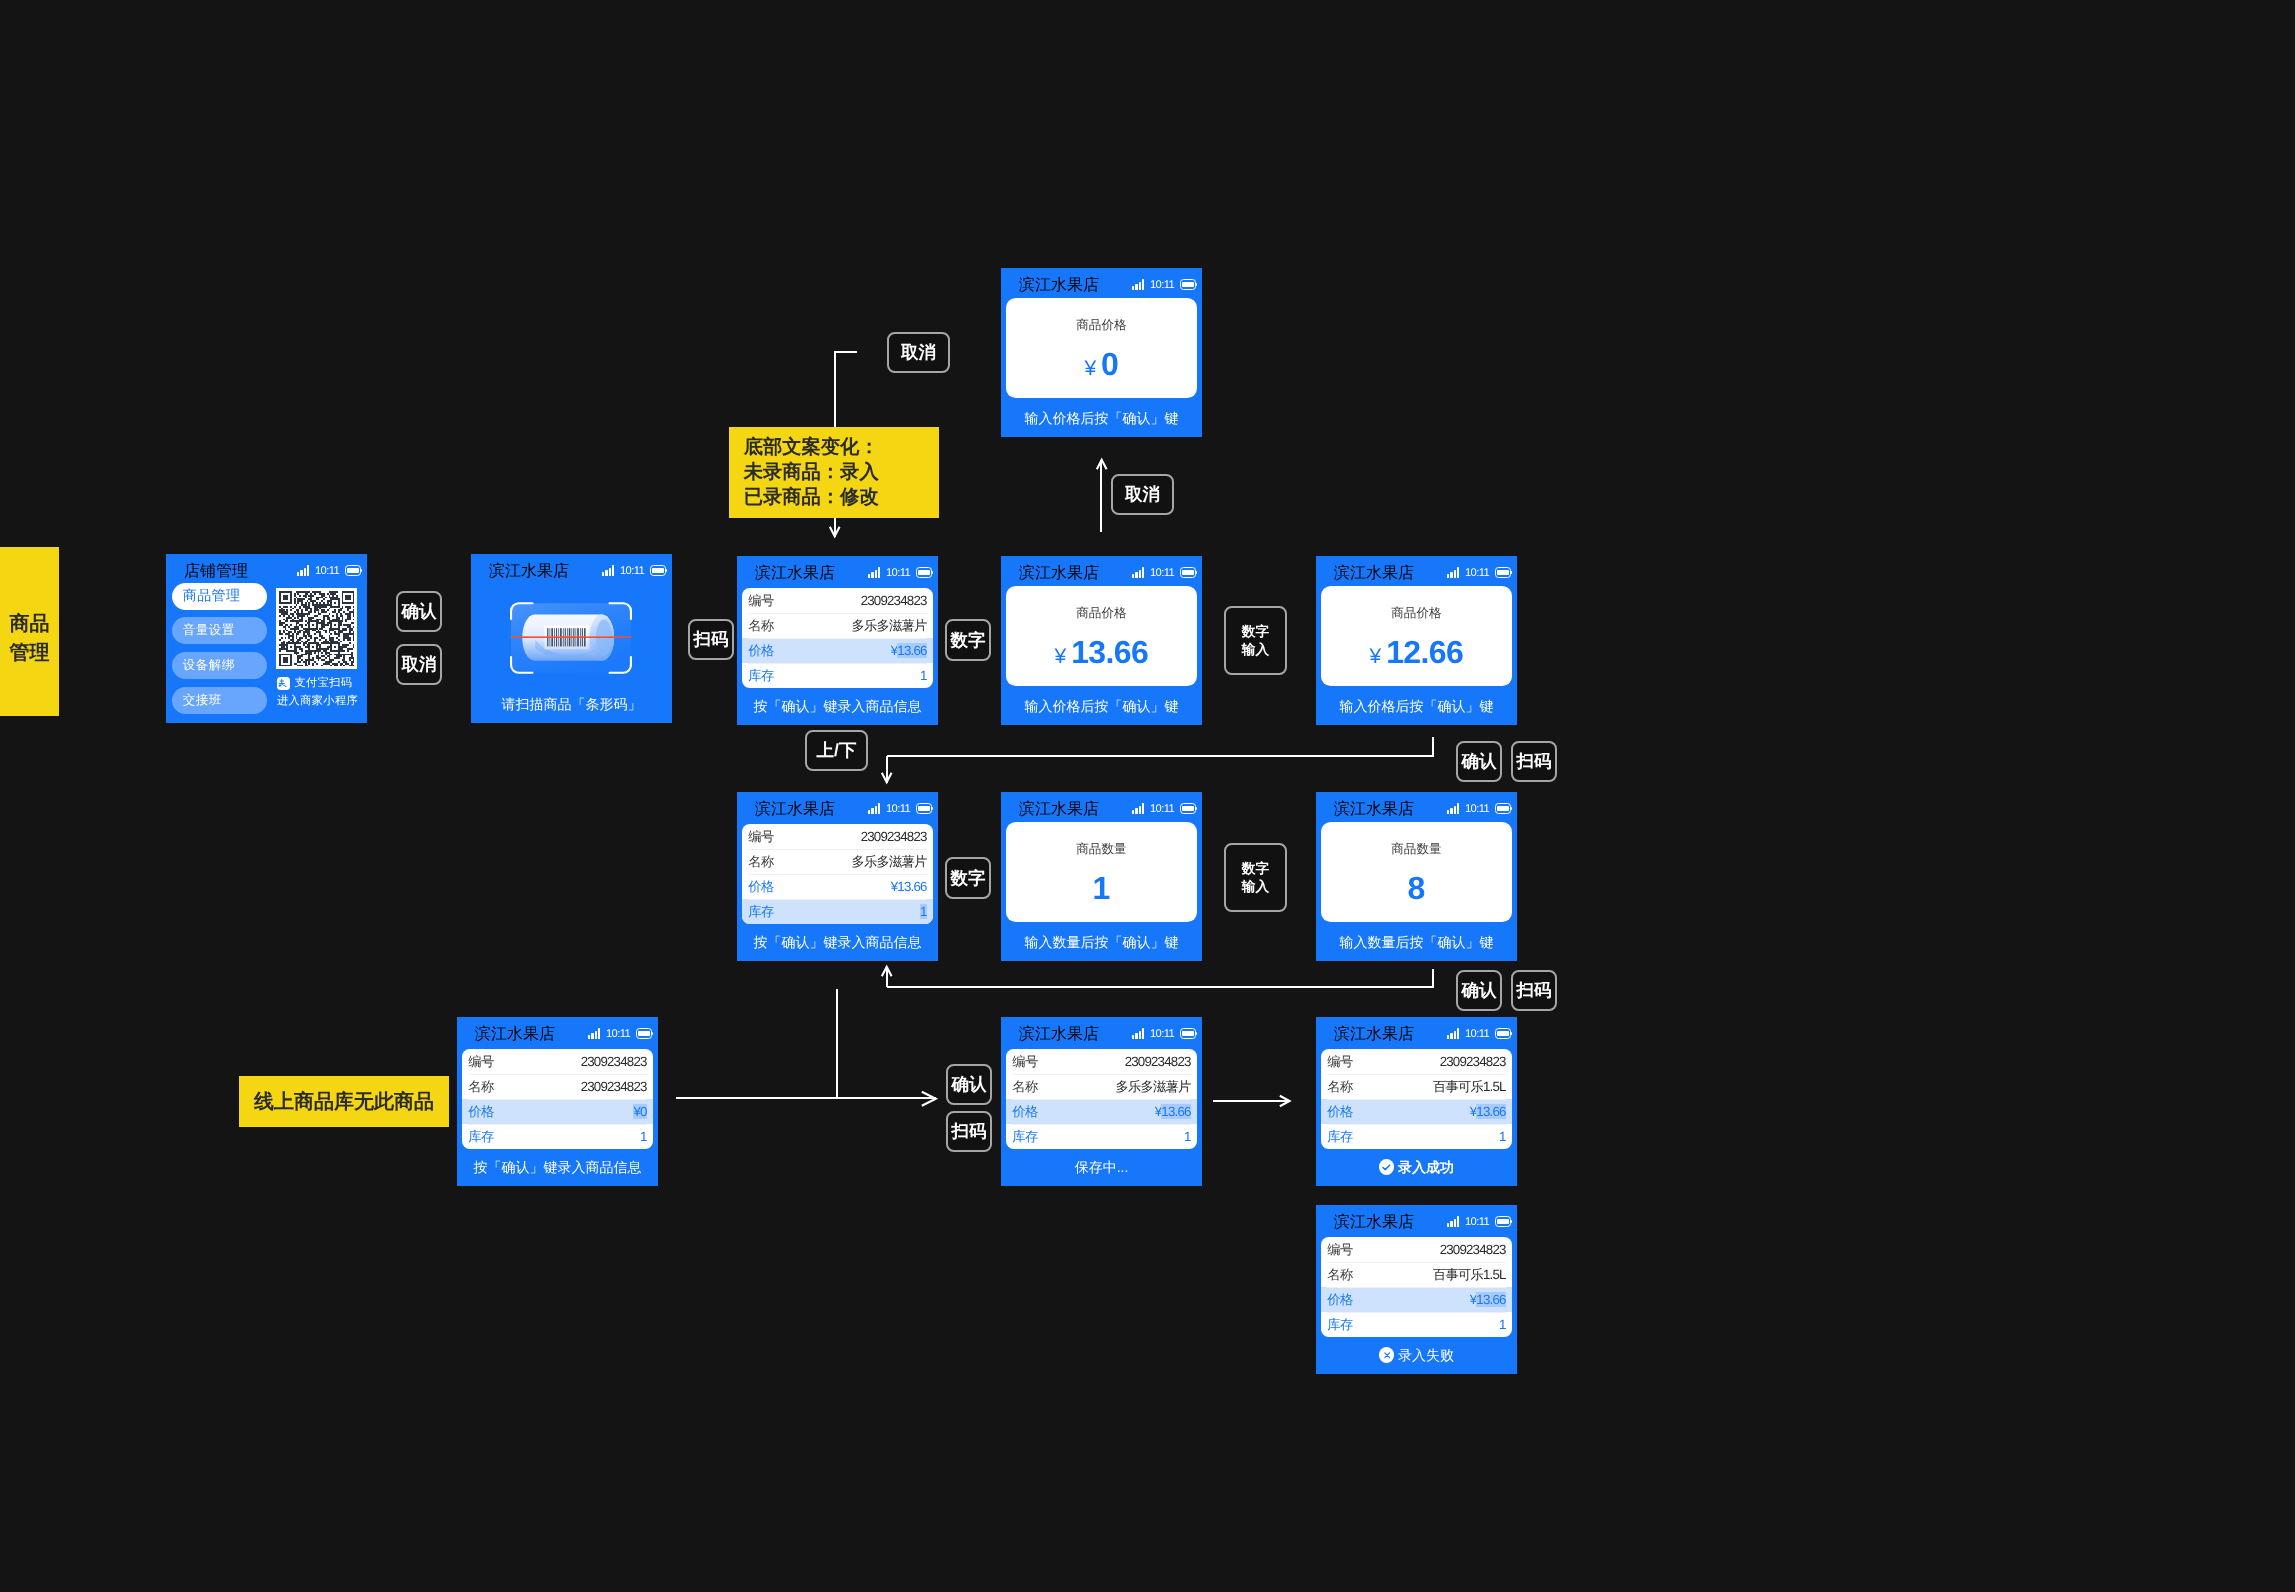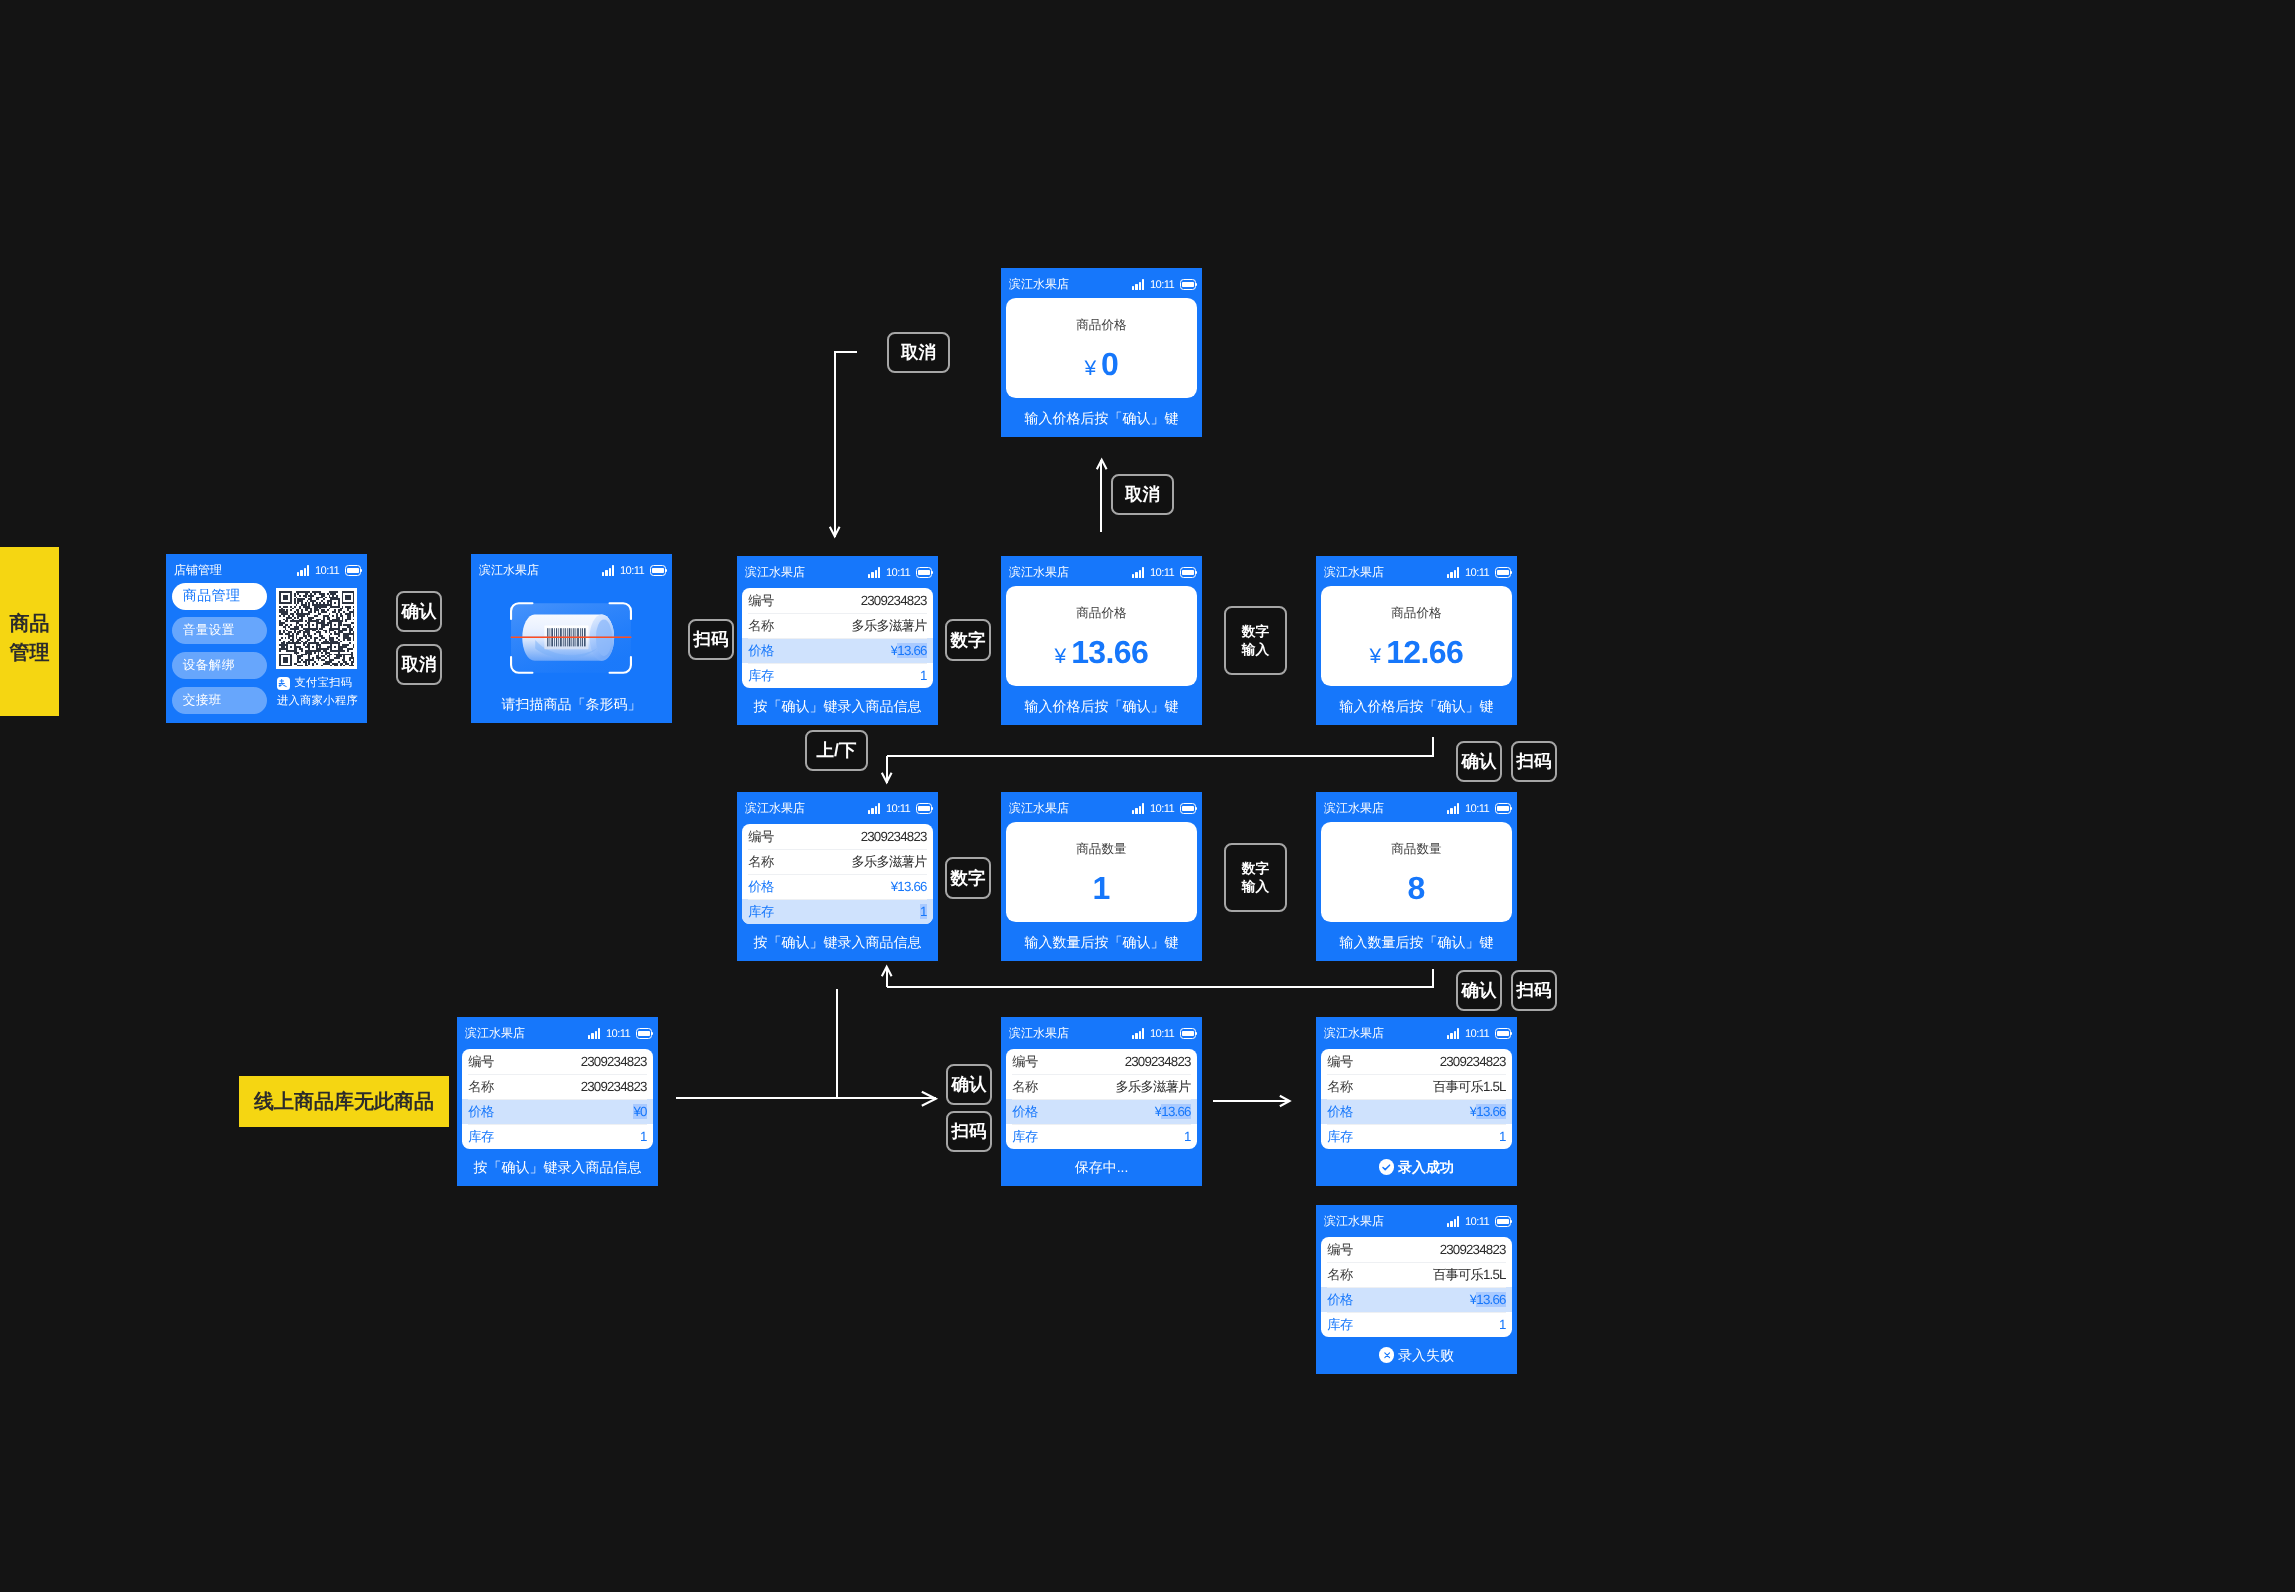--- a/index.html
+++ b/index.html
@@ -26,21 +26,21 @@
 
   
   .key{border:2.8px solid #a6a6a6;border-radius:7.7px;background:#111;color:#fff;
        display:flex;flex-direction:column;align-items:center;justify-content:center;box-sizing:border-box;
        font-size:17.5px;font-weight:700;line-height:1.3;text-align:center;letter-spacing:0px;white-space:nowrap;}
   .key span{display:block;white-space:nowrap;}
 
   
   .scr{background:#1677fb;overflow:hidden;box-sizing:border-box;z-index:3;}
   .sbar{position:absolute;left:0;top:0;right:0;height:24px;}
-  .sbar .shop{position:absolute;left:8px;top:9.8px;font-size:12px;line-height:1;color:#ffffff;letter-spacing:0px;white-space:nowrap;}
+  .sbar .shop{position:absolute;left:18px;top:9.8px;font-size:16px;line-height:1;color:#000000;letter-spacing:0px;white-space:nowrap;}
   .sbar .clock{position:absolute;left:149px;top:12px;font-size:11.2px;line-height:1;color:#fff;letter-spacing:-0.6px;white-space:nowrap;}
   .bars{position:absolute;left:131px;top:11.2px;display:flex;align-items:flex-end;gap:1.1px;height:11.2px;}
   .bars i{display:block;width:2.3px;background:#fff;border-radius:0.6px;}
   .bars i:nth-child(1){height:3.9px}
   .bars i:nth-child(2){height:6.3px}
   .bars i:nth-child(3){height:8.8px}
   .bars i:nth-child(4){height:11.2px}
   .batt{position:absolute;left:179px;top:11.2px;width:16px;height:10.5px;border:1.4px solid #fff;border-radius:3.5px;box-sizing:border-box;padding:1.4px;}
   .batt::after{content:"";position:absolute;right:-2.2px;top:2.8px;width:1.7px;height:3.5px;background:#fff;border-radius:0 1.4px 1.4px 0;}
   .batt i{display:block;width:100%;height:100%;background:#fff;border-radius:0.8px;}
@@ -335,20 +335,25 @@
   <div class="foot" style="top:143px;height:14px;">
         <span>输入价格后按「确认」键</span>
       </div>
 </div>
 <div class="abs key" style="left:887px;top:332px;width:63px;height:41px;font-size:17.5px;">
       <span>取消</span>
     </div>
 <div class="abs key" style="left:1111px;top:474px;width:63px;height:41px;font-size:17.5px;">
       <span>取消</span>
     </div>
+<div class="abs note note-b" style="left:729px;top:427px;width:210px;height:91px;">
+  <div class="ln">底部文案变化：</div>
+  <div class="ln">未录商品：录入</div>
+  <div class="ln">已录商品：修改</div>
+</div>
 <div class="abs key" style="left:805px;top:730px;width:63px;height:41px;font-size:17.5px;">
       <span>上/下</span>
     </div>
 <div class="abs scr" style="left:737px;top:792px;width:201px;height:169px;">
   <div class="sbar">
       <div class="shop">滨江水果店</div>
       <div class="bars">
           <i></i>
           <i></i>
           <i></i>

